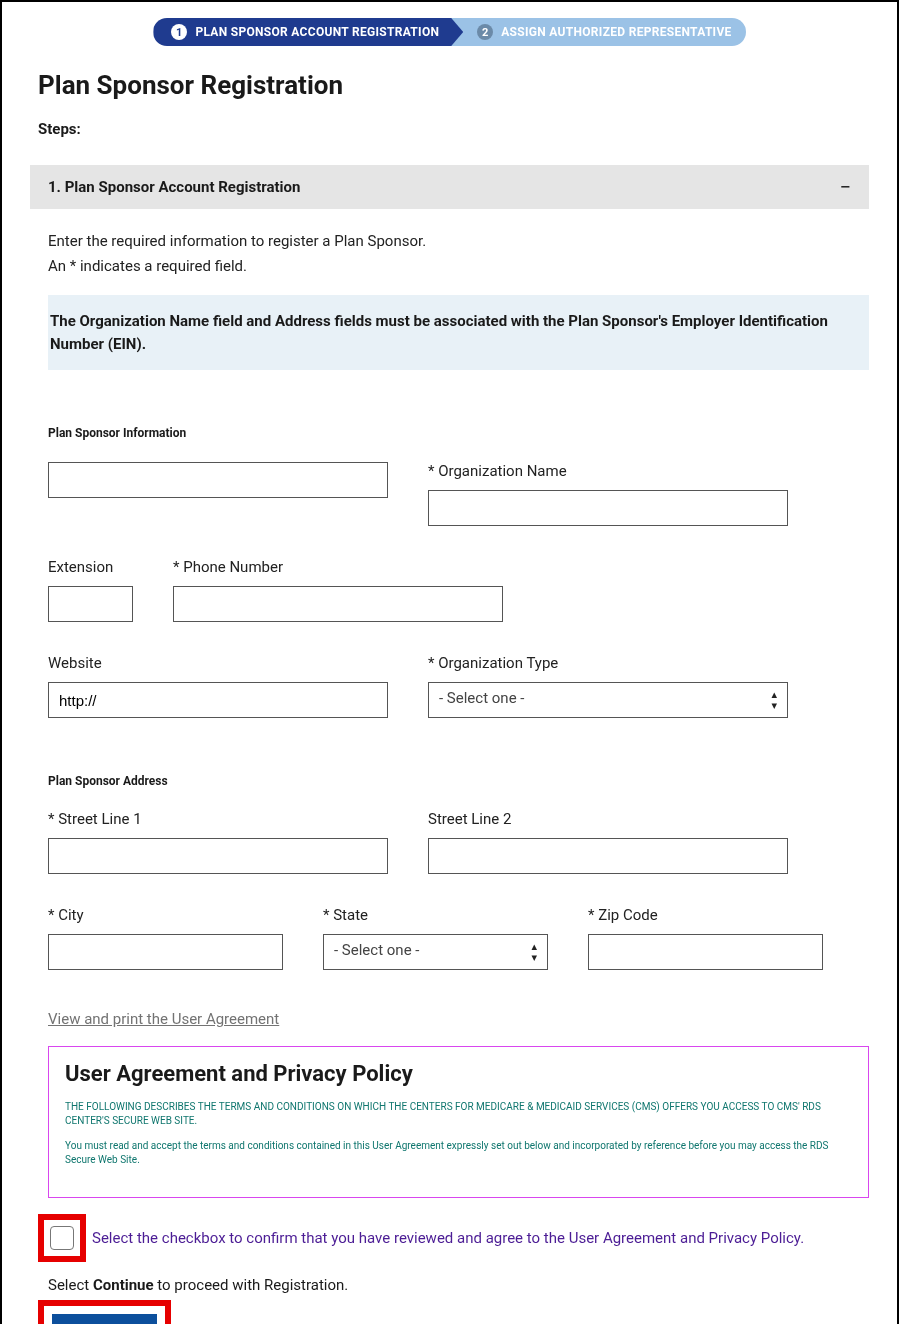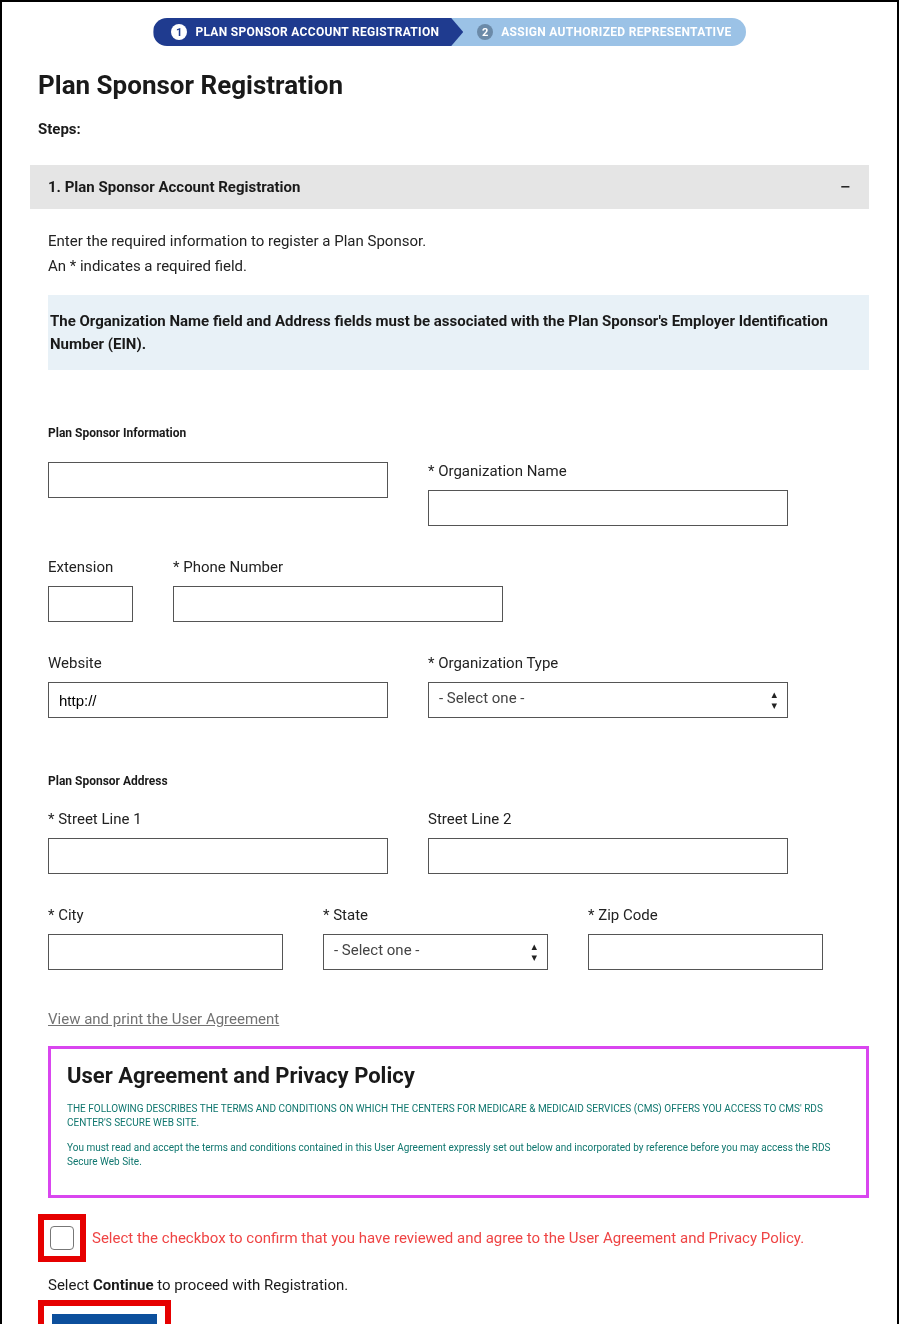--- a/index.html
+++ b/index.html
@@ -149,21 +149,21 @@
   .w-225 { width: 225px; }
 
   .link {
     color: #737373;
     text-decoration: underline;
     font-size: 15px;
     margin: 8px 0 0 18px;
     display: inline-block;
   }
   .agreement-box {
-    border: 3px solid #d946ef;
+    border: 1px solid #d946ef;
     margin: 18px 0 0 18px;
     padding: 14px 16px;
     height: 152px;
     overflow-y: scroll;
   }
   .agreement-box h2 {
     font-size: 22px;
     font-weight: 700;
     margin-bottom: 14px;
   }
@@ -186,21 +186,21 @@
     padding: 6px;
     margin-right: 6px;
   }
   .checkbox {
     width: 24px;
     height: 24px;
     border: 1px solid #777;
     border-radius: 4px;
     background: #fff;
   }
-  .confirm-text { font-size: 15px; color: #ef4444; }
+  .confirm-text { font-size: 15px; color: #4c1d95; }
   .proceed-text { font-size: 15px; margin: 14px 0 0 18px; }
   .proceed-text strong { font-weight: 700; }
   .continue-wrap {
     border: 6px solid #e60000;
     display: inline-block;
     padding: 8px;
     margin: 6px 0 0 8px;
   }
   .continue-btn {
     background: #0c4f9c;

